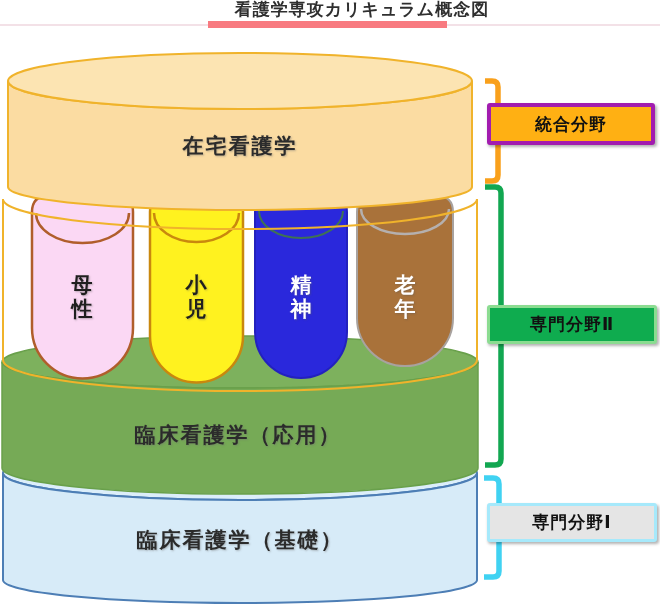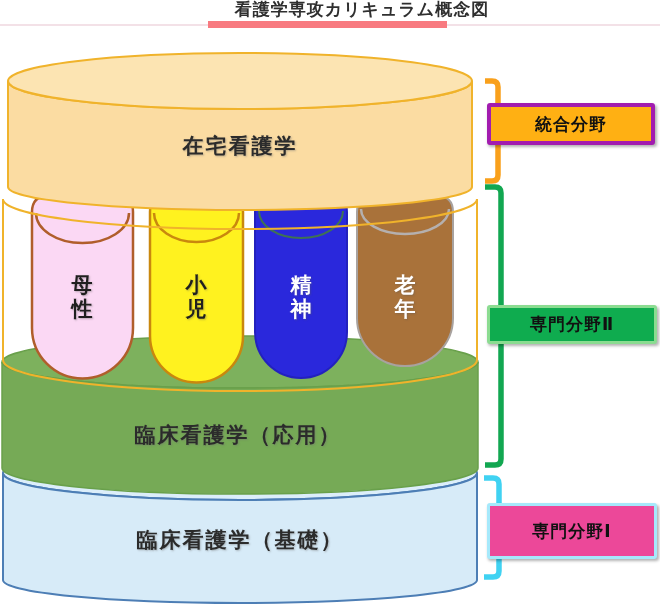--- a/index.html
+++ b/index.html
@@ -49,21 +49,21 @@
   .bracket-field1{stroke:#40d2f2;}
   
   .field-box{
     position:absolute;display:flex;align-items:center;justify-content:center;
     font-size:17px;font-weight:bold;color:#111111;letter-spacing:1px;
     border-radius:3px;box-shadow:1.5px 2px 3px rgba(0,0,0,0.3);
     box-sizing:border-box;
   }
   .fb-integration{left:487px;top:103px;width:168px;height:42px;background:#ffb013;border:4px solid #a21caf;}
   .fb-field2    {left:487px;top:305px;width:170px;height:39px;background:#0fac4f;border:3px solid #8bdc91;}
-  .fb-field1    {left:487px;top:503px;width:170px;height:56px;background:#ec4899;border:3px solid #a6e9fb;}
+  .fb-field1    {left:487px;top:503px;width:170px;height:39px;background:#e5e5e5;border:3px solid #a6e9fb;}
 </style>
 </head>
 <body>
 
 <div class="stage">
 
   <div class="title-hairline"></div>
   <div class="title-underline"></div>
   <div class="title">看護学専攻カリキュラム概念図</div>
 

